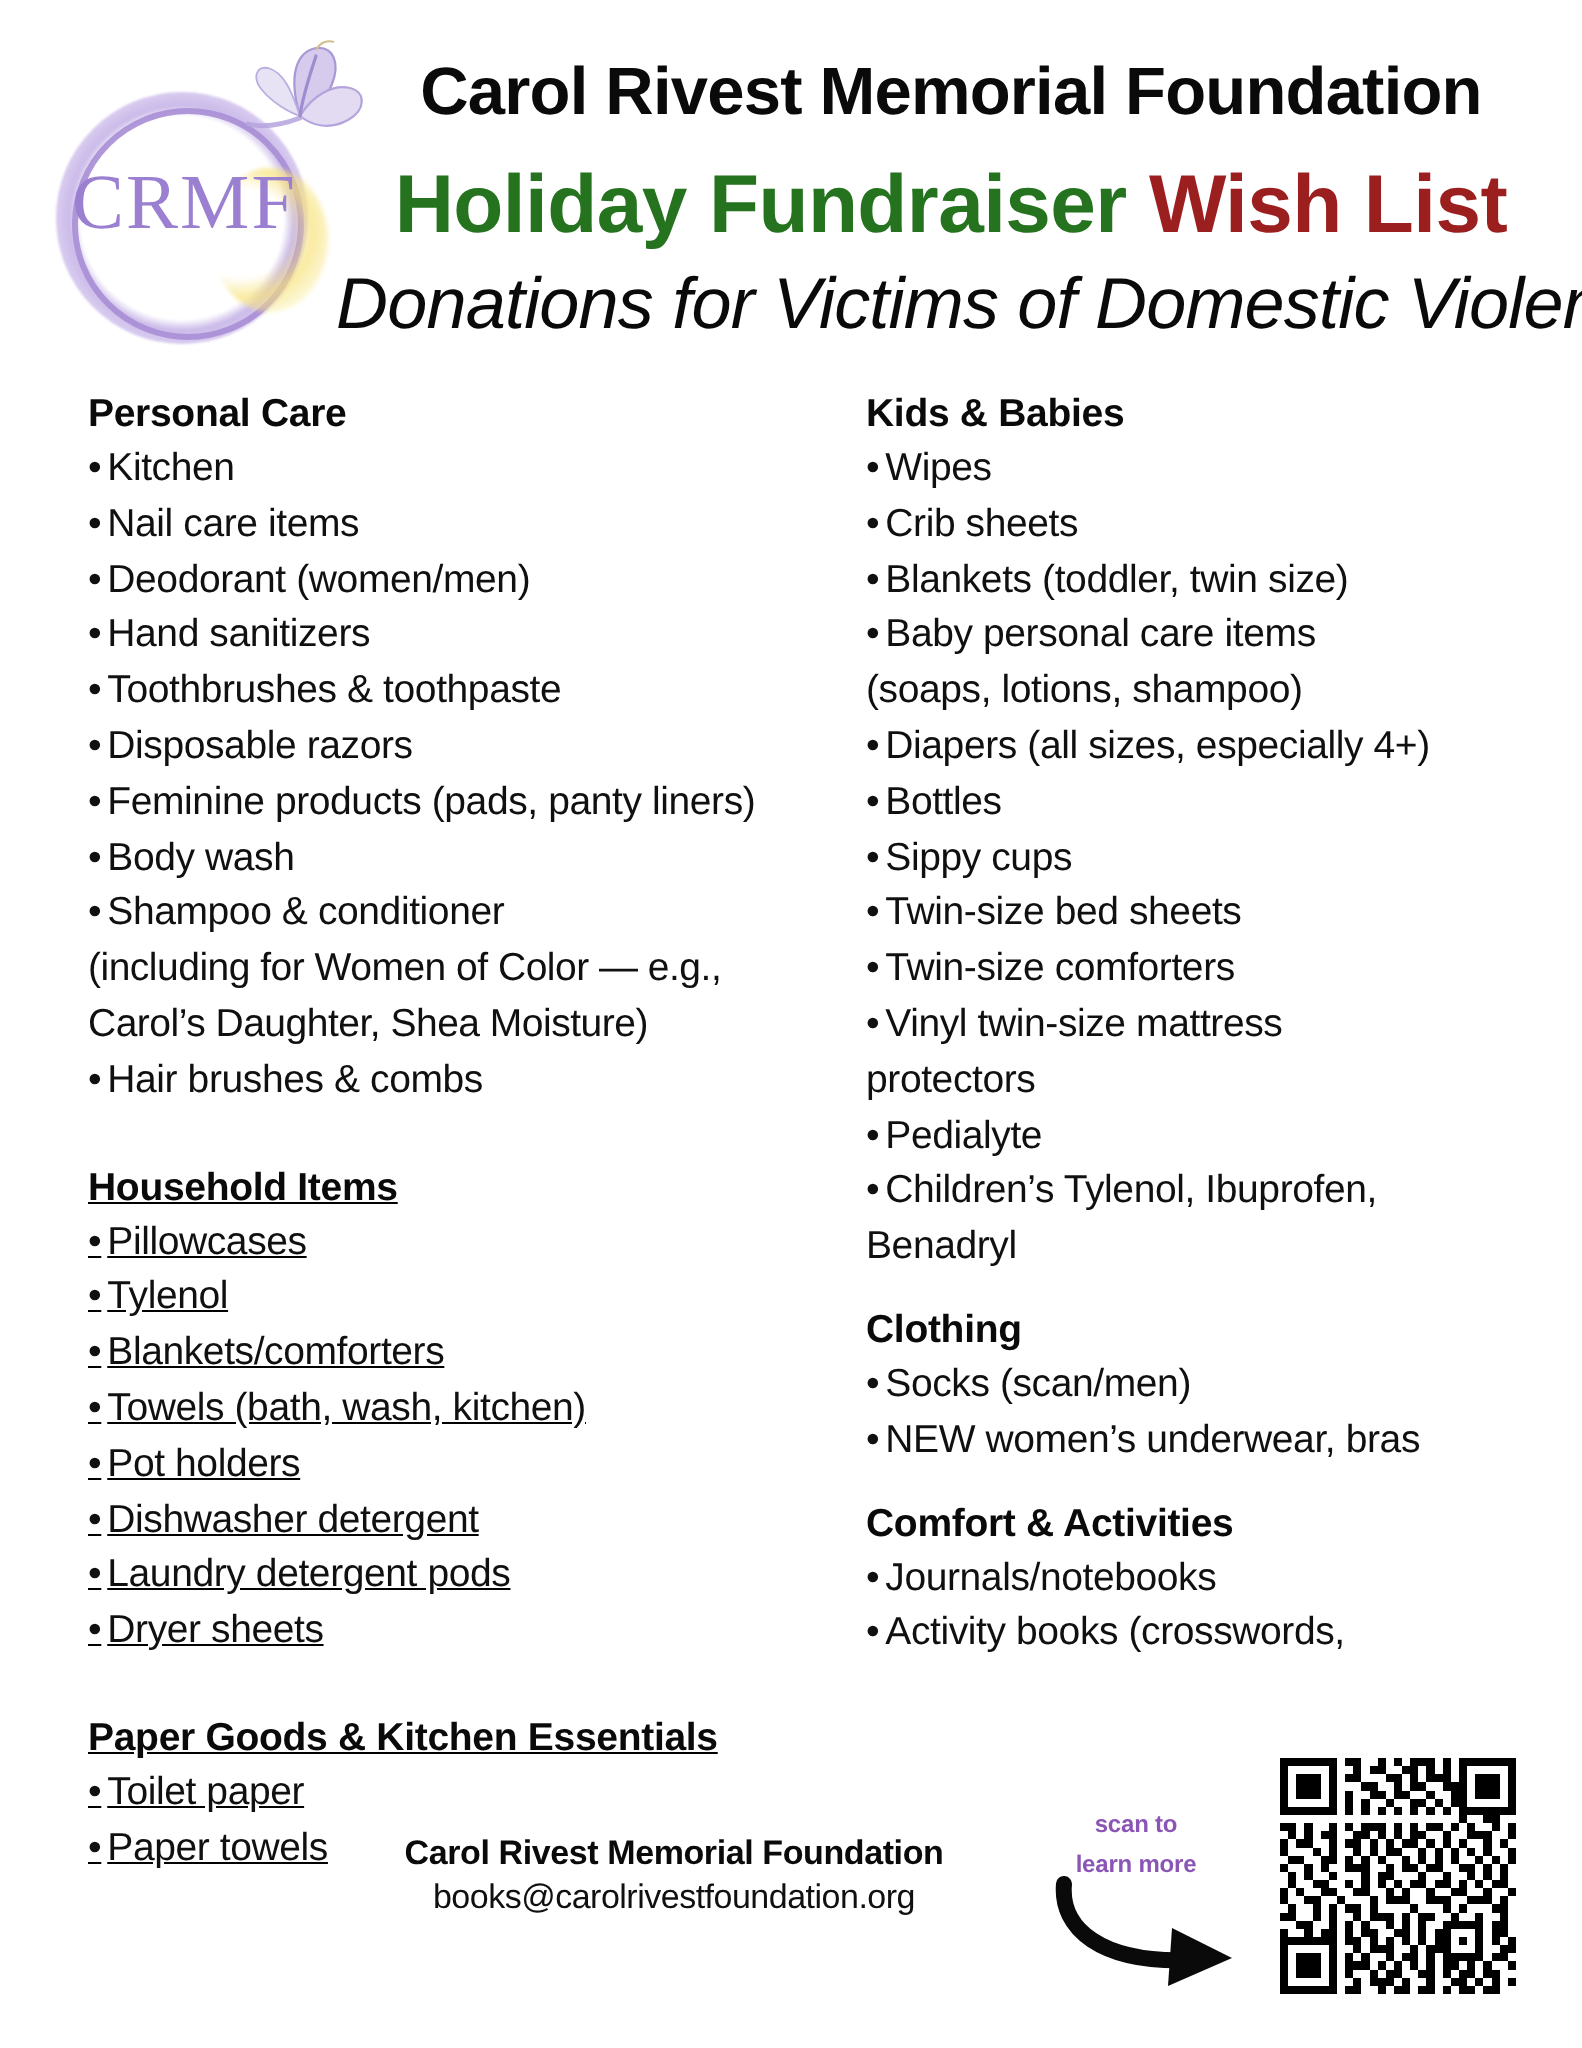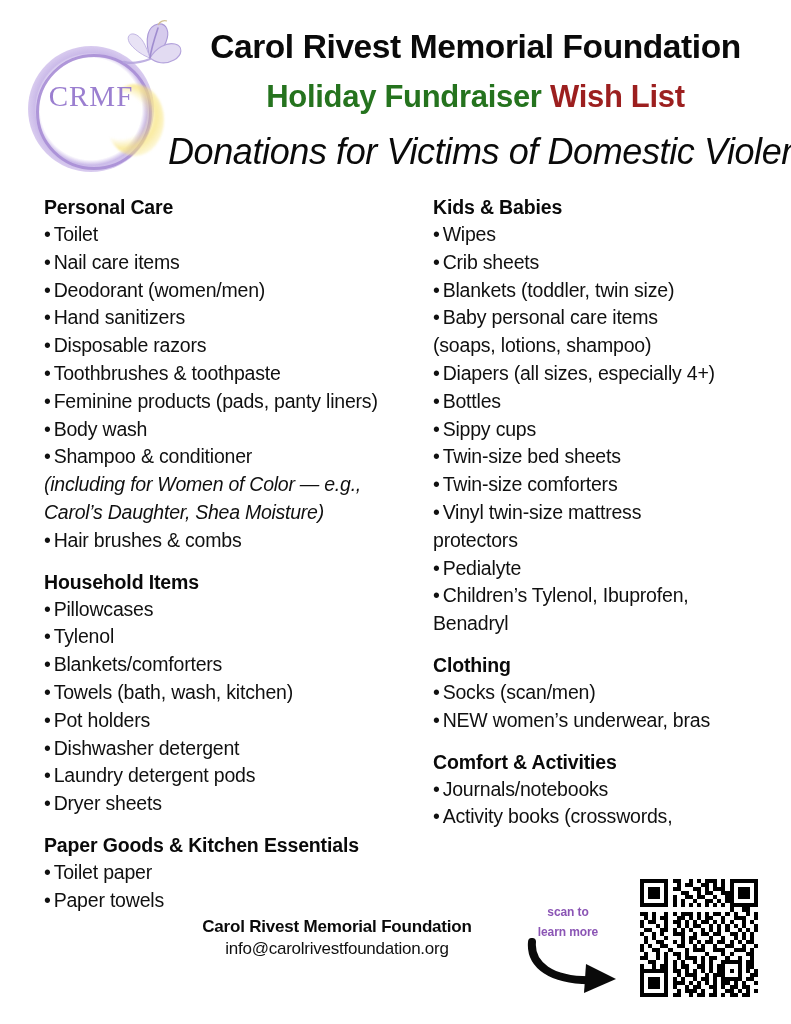--- a/index.html
+++ b/index.html
@@ -72,21 +72,21 @@
         rgba(255,255,255,0) 94%);
     filter: blur(1.1px);
   }
   .logo-text {
     position: absolute;
     left: 22px;
     top: 70px;
     width: 110px;
     text-align: center;
     font-family: "Liberation Serif", serif;
-    font-size: 29px;
+    font-size: 39px;
     letter-spacing: 1px;
     color: #9b7fd0;
     line-height: 1;
   }
   .butterfly {
     position: absolute;
     left: 100px;
     top: 6px;
     width: 72px;
     height: 62px;
@@ -107,21 +107,21 @@
     font-size: 33.5px;
     font-weight: bold;
     letter-spacing: -0.4px;
     color: #0a0a0a;
     white-space: nowrap;
   }
   #title-sub {
     position: absolute;
     left: 0; top: 79px;
     width: 615px;
-    font-size: 31px;
+    font-size: 41px;
     font-weight: bold;
     letter-spacing: -0.3px;
     white-space: nowrap;
   }
   #title-tagline {
     position: absolute;
     left: 0; top: 131px;
     width: 623px;
     font-size: 36px;
     font-style: italic;
@@ -138,40 +138,39 @@
     width: 388px;
   }
   #col-right {
     position: absolute;
     left: 433px;
     top: 194px;
     width: 345px;
   }
 
   .section { margin: 0; }
-  .sec-gap-lg { margin-top: 14px; }
+  .sec-gap-lg { margin-top: 26px; text-decoration: underline; }
   .sec-gap-md { margin-top: 14px; }
 
   .sec-head {
     font-size: 19.5px;
     font-weight: bold;
     line-height: 27px;
     color: #0a0a0a;
     letter-spacing: -0.15px;
     white-space: nowrap;
   }
   .item {
     font-size: 19.5px;
     line-height: 27.8px;
     color: #101010;
     letter-spacing: -0.2px;
     white-space: nowrap;
   }
   .item.note {
-    font-style: italic;
     letter-spacing: -0.25px;
   }
   .bull { margin-right: 3px; }
 
   
   #footer-contact {
     position: absolute;
     left: 172px;
     top: 916px;
     width: 330px;
@@ -259,26 +258,26 @@
       <span id="sub-green" style="color: rgb(37, 115, 30);">Holiday Fundraiser</span><span>&nbsp;</span><span id="sub-red" style="color: rgb(156, 31, 31);">Wish List</span>
     </div>
     <div id="title-tagline">Donations for Victims of Domestic Violence</div>
   </div>
 
 </div>
 
 <div id="col-left">
     <div class="section">
       <div class="sec-head">Personal Care</div>
-      <div class="item"><span class="bull">•</span><span>Toilet</span></div>
+      <div class="item"><span class="bull">•</span><span>Kitchen</span></div>
       <div class="item"><span class="bull">•</span><span>Nail care items</span></div>
       <div class="item"><span class="bull">•</span><span>Deodorant (women/men)</span></div>
       <div class="item"><span class="bull">•</span><span>Hand sanitizers</span></div>
+      <div class="item"><span class="bull">•</span><span>Toothbrushes &amp; toothpaste</span></div>
       <div class="item"><span class="bull">•</span><span>Disposable razors</span></div>
-      <div class="item"><span class="bull">•</span><span>Toothbrushes &amp; toothpaste</span></div>
       <div class="item"><span class="bull">•</span><span>Feminine products (pads, panty liners)</span></div>
       <div class="item"><span class="bull">•</span><span>Body wash</span></div>
       <div class="item"><span class="bull">•</span><span>Shampoo &amp; conditioner</span></div>
       <div class="item note"><span>(including for Women of Color — e.g.,</span></div>
       <div class="item note"><span>Carol’s Daughter, Shea Moisture)</span></div>
       <div class="item"><span class="bull">•</span><span>Hair brushes &amp; combs</span></div>
     </div>
     <div class="section sec-gap-lg">
       <div class="sec-head">Household Items</div>
       <div class="item"><span class="bull">•</span><span>Pillowcases</span></div>
@@ -322,21 +321,21 @@
     </div>
     <div class="section sec-gap-md">
       <div class="sec-head">Comfort &amp; Activities</div>
       <div class="item"><span class="bull">•</span><span>Journals/notebooks</span></div>
       <div class="item"><span class="bull">•</span><span>Activity books (crosswords,</span></div>
     </div>
   </div>
 
 <div id="footer-contact">
   <div id="contact-name">Carol Rivest Memorial Foundation</div>
-  <div id="contact-email">info@carolrivestfoundation.org</div>
+  <div id="contact-email">books@carolrivestfoundation.org</div>
 </div>
 
 <div id="scan-block">
   <div class="scan-line" style="color: rgb(139, 85, 181);">scan to</div>
   <div class="scan-line" style="color: rgb(139, 85, 181);">learn more</div>
 </div>
 
 <svg id="scan-arrow" viewBox="0 0 110 58">
   <path d="M8 4 C6 26 26 44 72 42" stroke="#0a0a0a" stroke-width="8" fill="none" stroke-linecap="round"></path>
   <path d="M62 26 L92 41 L60 55 Z" fill="#0a0a0a"></path>

